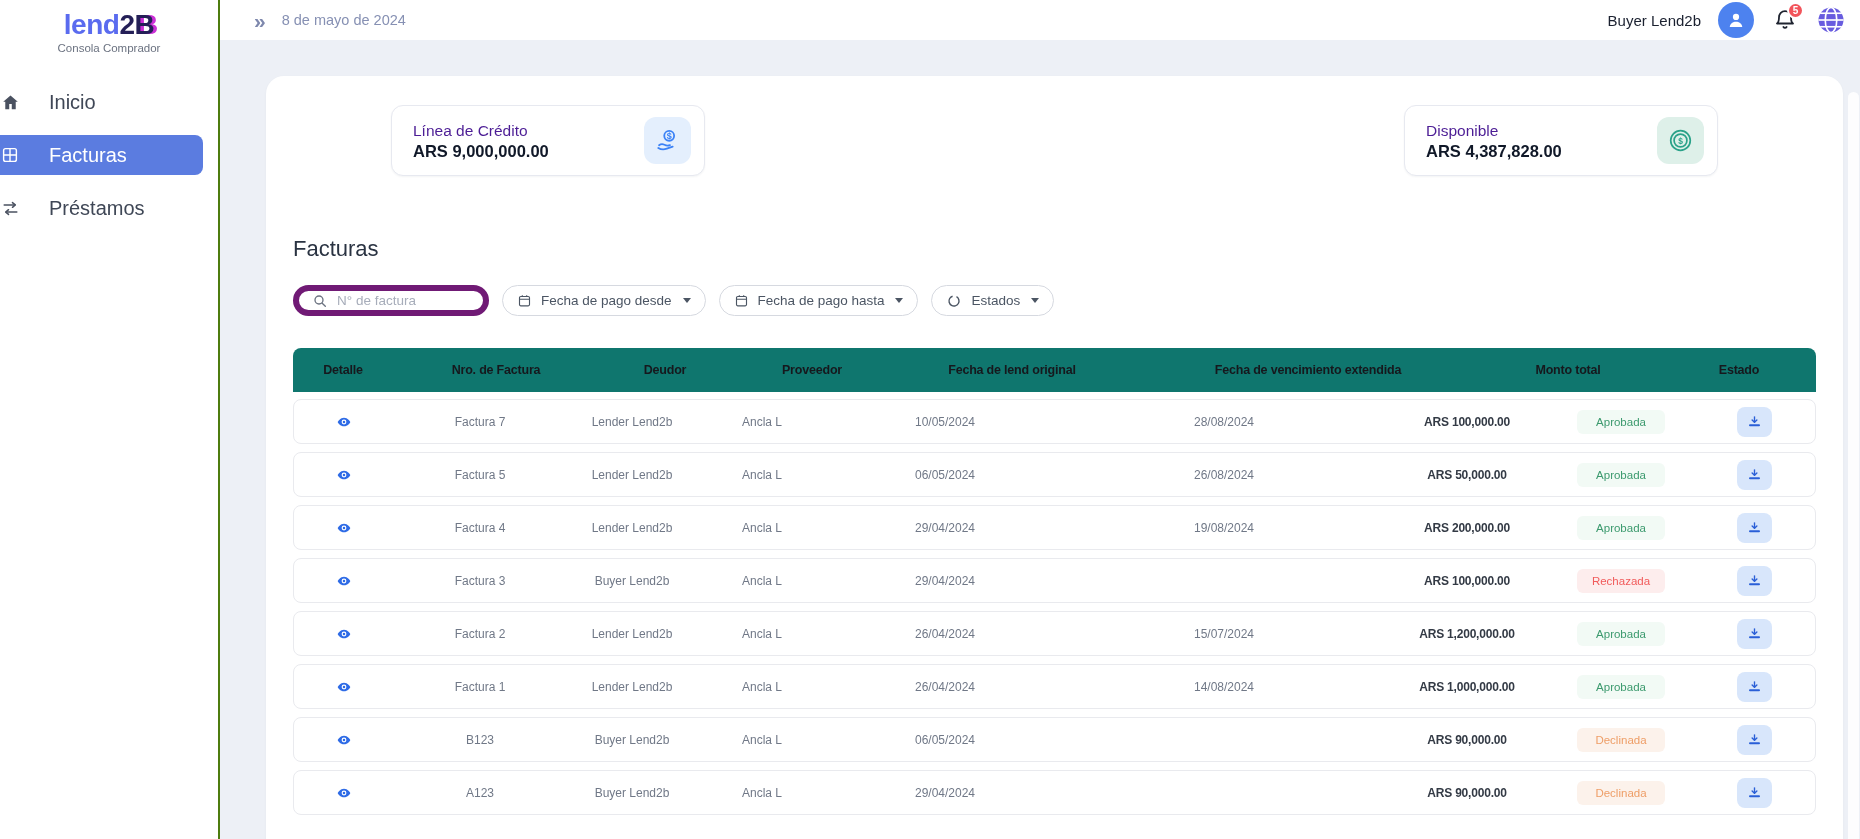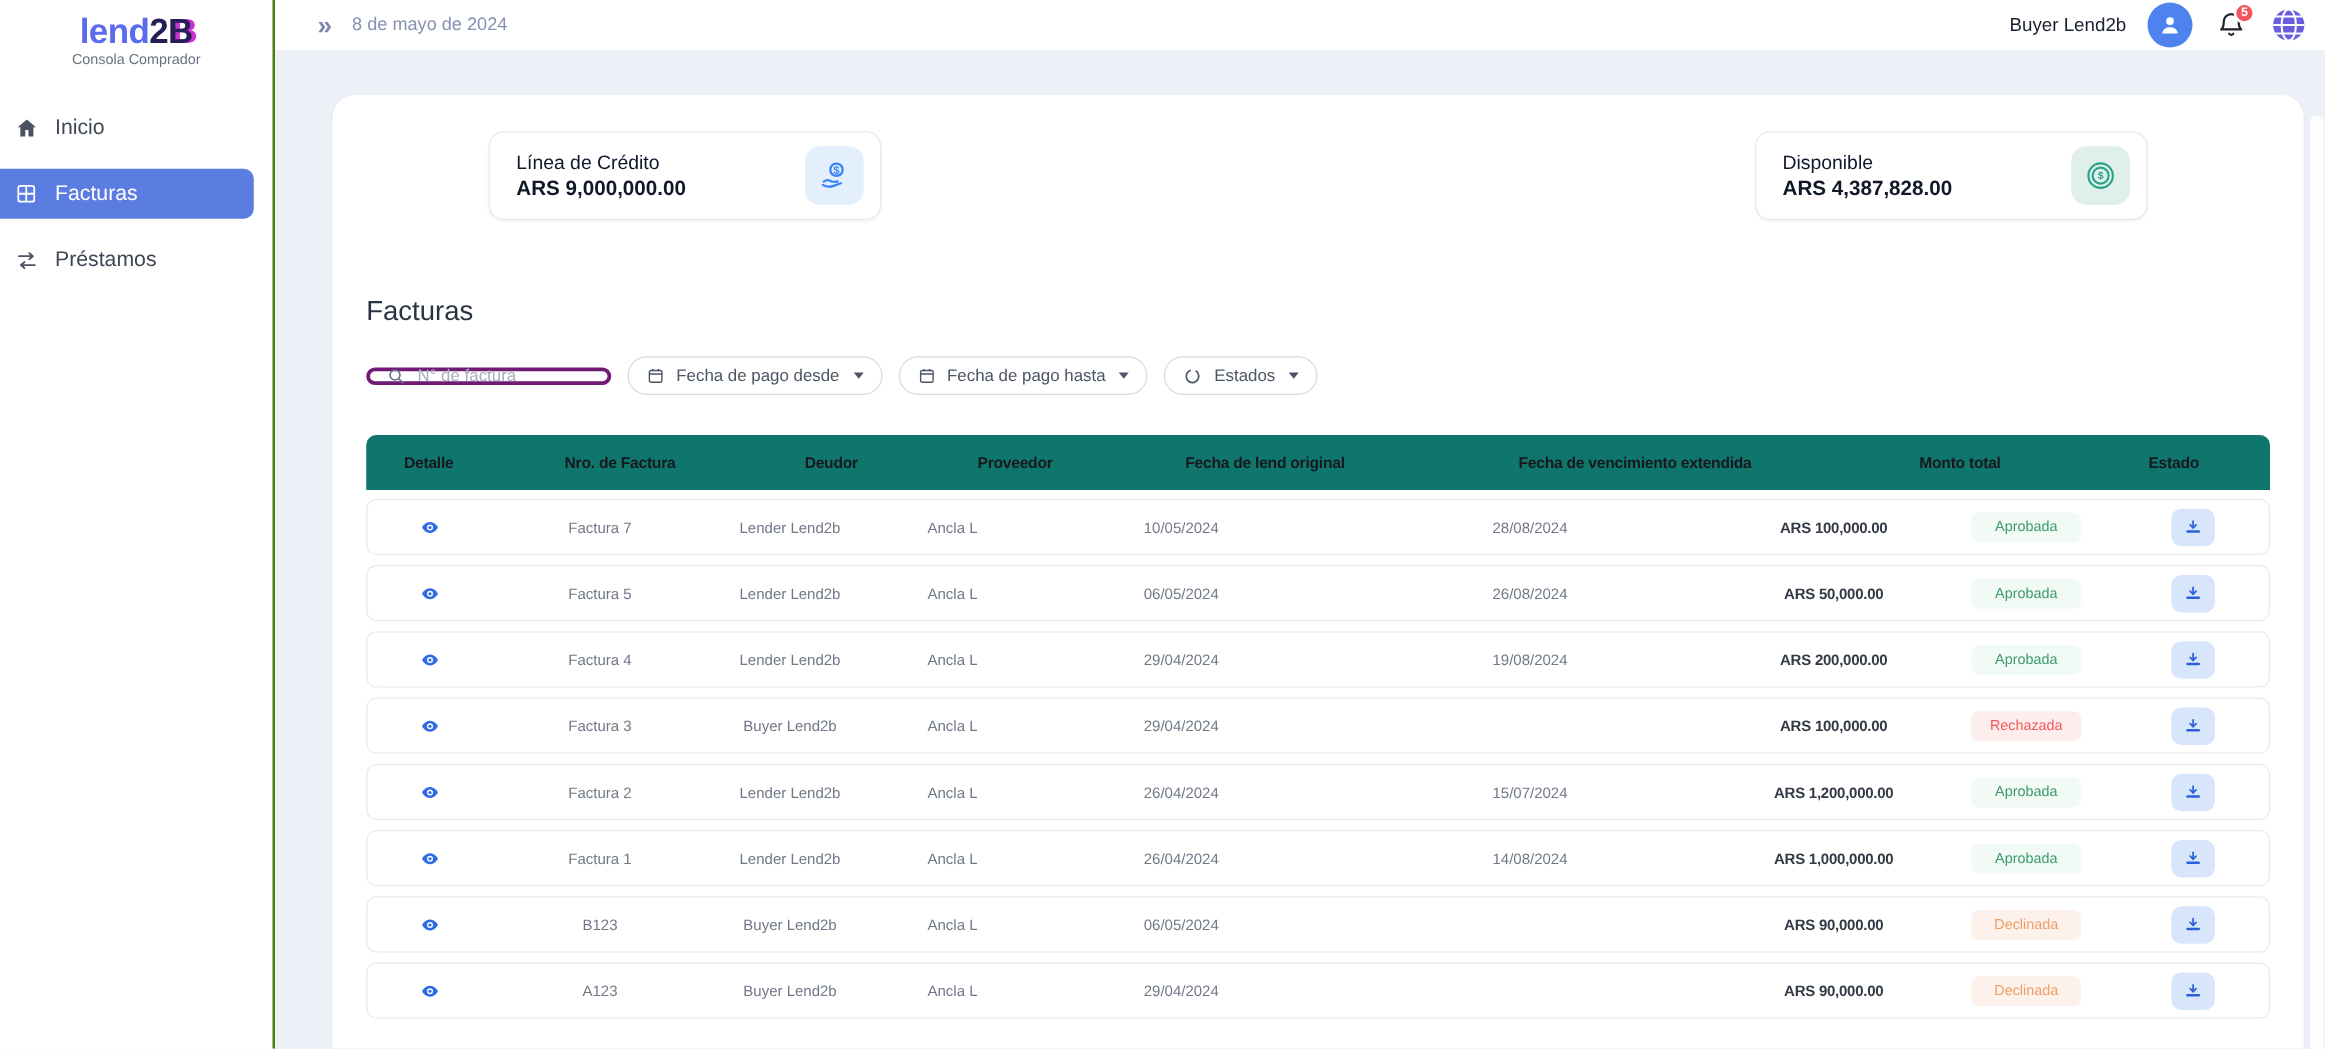--- a/index.html
+++ b/index.html
@@ -9,22 +9,22 @@
 
   
   .sidebar { width:220px; background:#fff; border-right:2px solid #4d7c0f; flex:0 0 220px; display:flex; flex-direction:column; z-index:3; }
   .brand { text-align:center; padding-top:10px; }
   .logo { font-size:28px; font-weight:700; letter-spacing:-0.5px; line-height:30px; }
   .logo-blue { color:#5a6bef; }
   .logo-dark { color:#241f57; }
   .logo-b { color:#241f57; text-shadow:3.5px 0 0 #cb2fd6; }
   .brand-sub { font-size:11.5px; color:#6b7280; margin-top:2px; }
   .nav { margin-top:28px; display:flex; flex-direction:column; gap:13px; }
-  .nav-item { display:flex; align-items:center; gap:13px; height:40px; padding-left:11px; margin-right:15px;
-              border-radius:0 8px 8px 0; font-size:17px; color:#3f4756; cursor:pointer; }
+  .nav-item { display:flex; align-items:center; gap:29px; height:40px; margin-right:15px;
+              border-radius:0 8px 8px 0; font-size:20px; color:#3f4756; cursor:pointer; }
   .nav-item.active { background:#5b7ce0; color:#fff; }
   .nav-icon { width:20px; height:20px; display:flex; align-items:center; justify-content:center; }
 
   
   .main { flex:1; display:flex; flex-direction:column; min-width:0; }
   .topbar { height:40px; background:#fff; display:flex; align-items:center; padding:0 14px 0 34px; flex:0 0 40px; }
   .collapse { font-size:21px; color:#7e88ad; line-height:1; cursor:pointer; margin-right:16px; font-weight:700; }
   .topdate { font-size:14.5px; color:#8690b3; }
   .top-right { margin-left:auto; display:flex; align-items:center; gap:17px; }
   .username { font-size:15px; color:#1b2130; }
@@ -35,33 +35,33 @@
   .globe-wrap { width:30px; height:30px; cursor:pointer; }
 
   
   .content { flex:1; background:#edf0f6; padding:36px 17px 0 46px; min-height:0; position:relative; }
   .panel { background:#fff; border-radius:18px 18px 0 0; height:100%; padding:29px 27px 0; box-shadow:0 1px 3px rgba(25,35,60,.04); }
 
   
   .cards-row { display:flex; justify-content:space-between; padding:0 98px; }
   .card { width:314px; height:71px; background:#fff; border:1px solid #e7e9f0; border-radius:12px;
           box-shadow:0 1px 2px rgba(20,30,60,.05); display:flex; align-items:center; justify-content:space-between; padding:0 13px 0 21px; }
-  .card-label { font-size:15.5px; color:#0f172a; line-height:19px; }
+  .card-label { font-size:15.5px; color:#4c1d95; line-height:19px; }
   .card-value { font-size:16.5px; font-weight:700; color:#101828; margin-top:2px; }
   .card-icon { width:47px; height:47px; border-radius:12px; display:flex; align-items:center; justify-content:center; }
   .ci-blue { background:#e4effd; }
   .ci-orange { background:#fdefe9; }
   .ci-green { background:#def0e9; }
 
   
   .section-title { font-size:22px; font-weight:500; color:#2a3342; margin:61px 0 0 0; line-height:24px; }
 
   
   .filters { display:flex; gap:13px; margin-top:24px; align-items:center; }
-  .search-pill { display:flex; align-items:center; gap:9px; width:196px; height:14px; border:3px solid #701a75;
+  .search-pill { display:flex; align-items:center; gap:9px; width:196px; height:31px; border:6px solid #701a75;
                  border-radius:16px; padding:0 13px; background:#fff; }
   .search-pill input { border:none; outline:none; width:100%; font-size:13.5px; color:#374151; font-family:inherit; background:transparent; }
   .search-pill input::placeholder { color:#a7adba; }
   .filter-btn { display:flex; align-items:center; gap:9px; height:31px; border:1px solid #d6d9e0; border-radius:16px;
                 padding:0 14px; background:#fff; font-size:13.5px; color:#4b5563; cursor:pointer; font-family:inherit; }
   .caret { width:0; height:0; border-left:4.5px solid transparent; border-right:4.5px solid transparent; border-top:5px solid #4b5563; margin-left:2px; }
 
   
   .table { margin-top:32px; width:1523px; }
   .thead { display:grid; grid-template-columns:100px 172px 132px 128px 238px 320px 166px 142px 125px;

